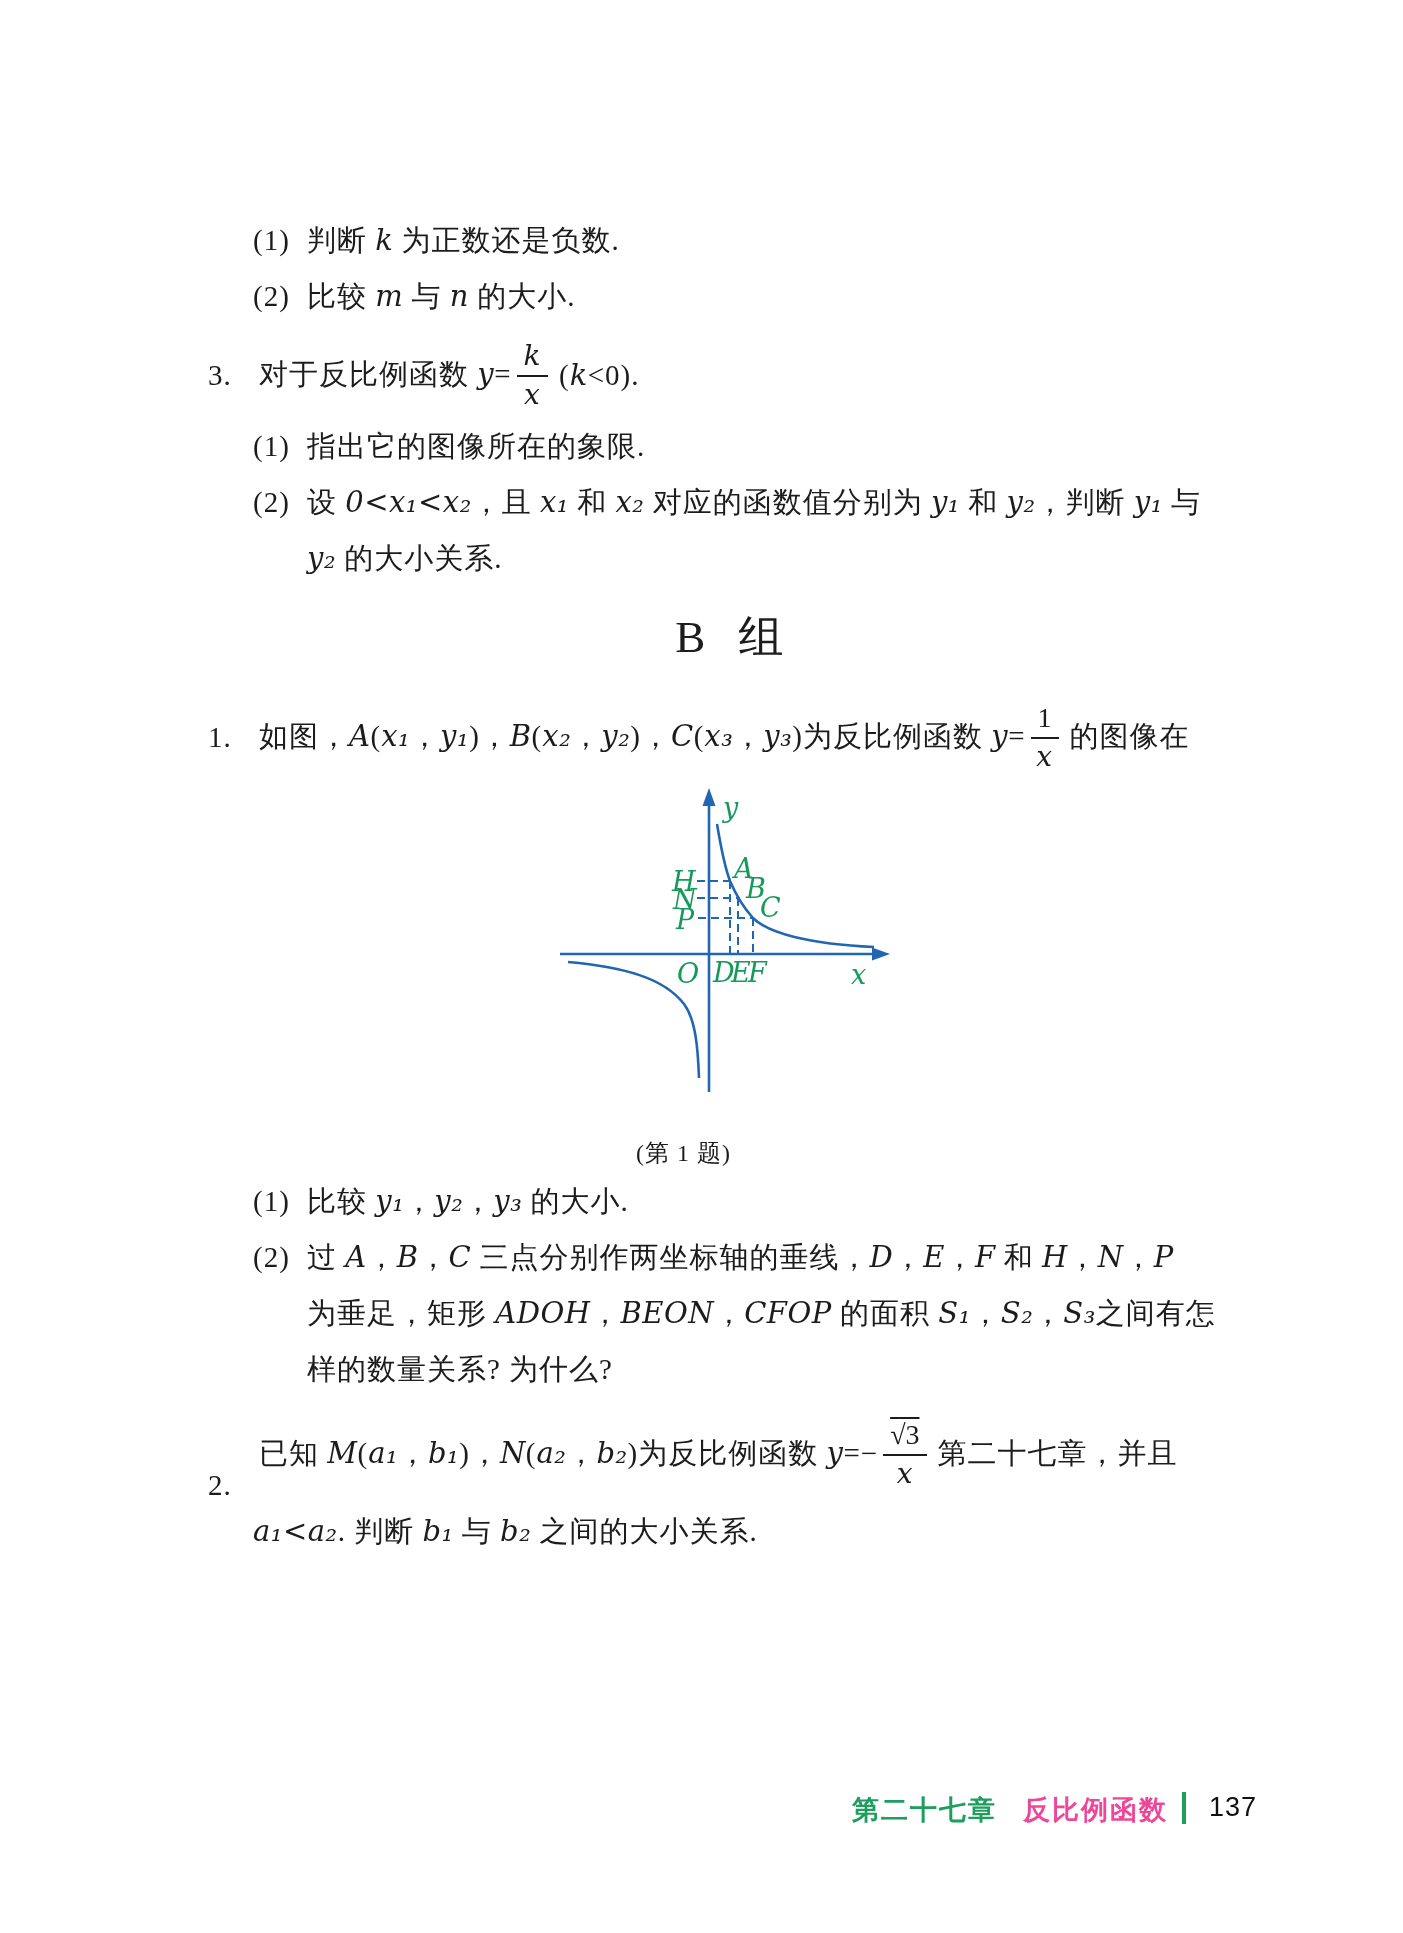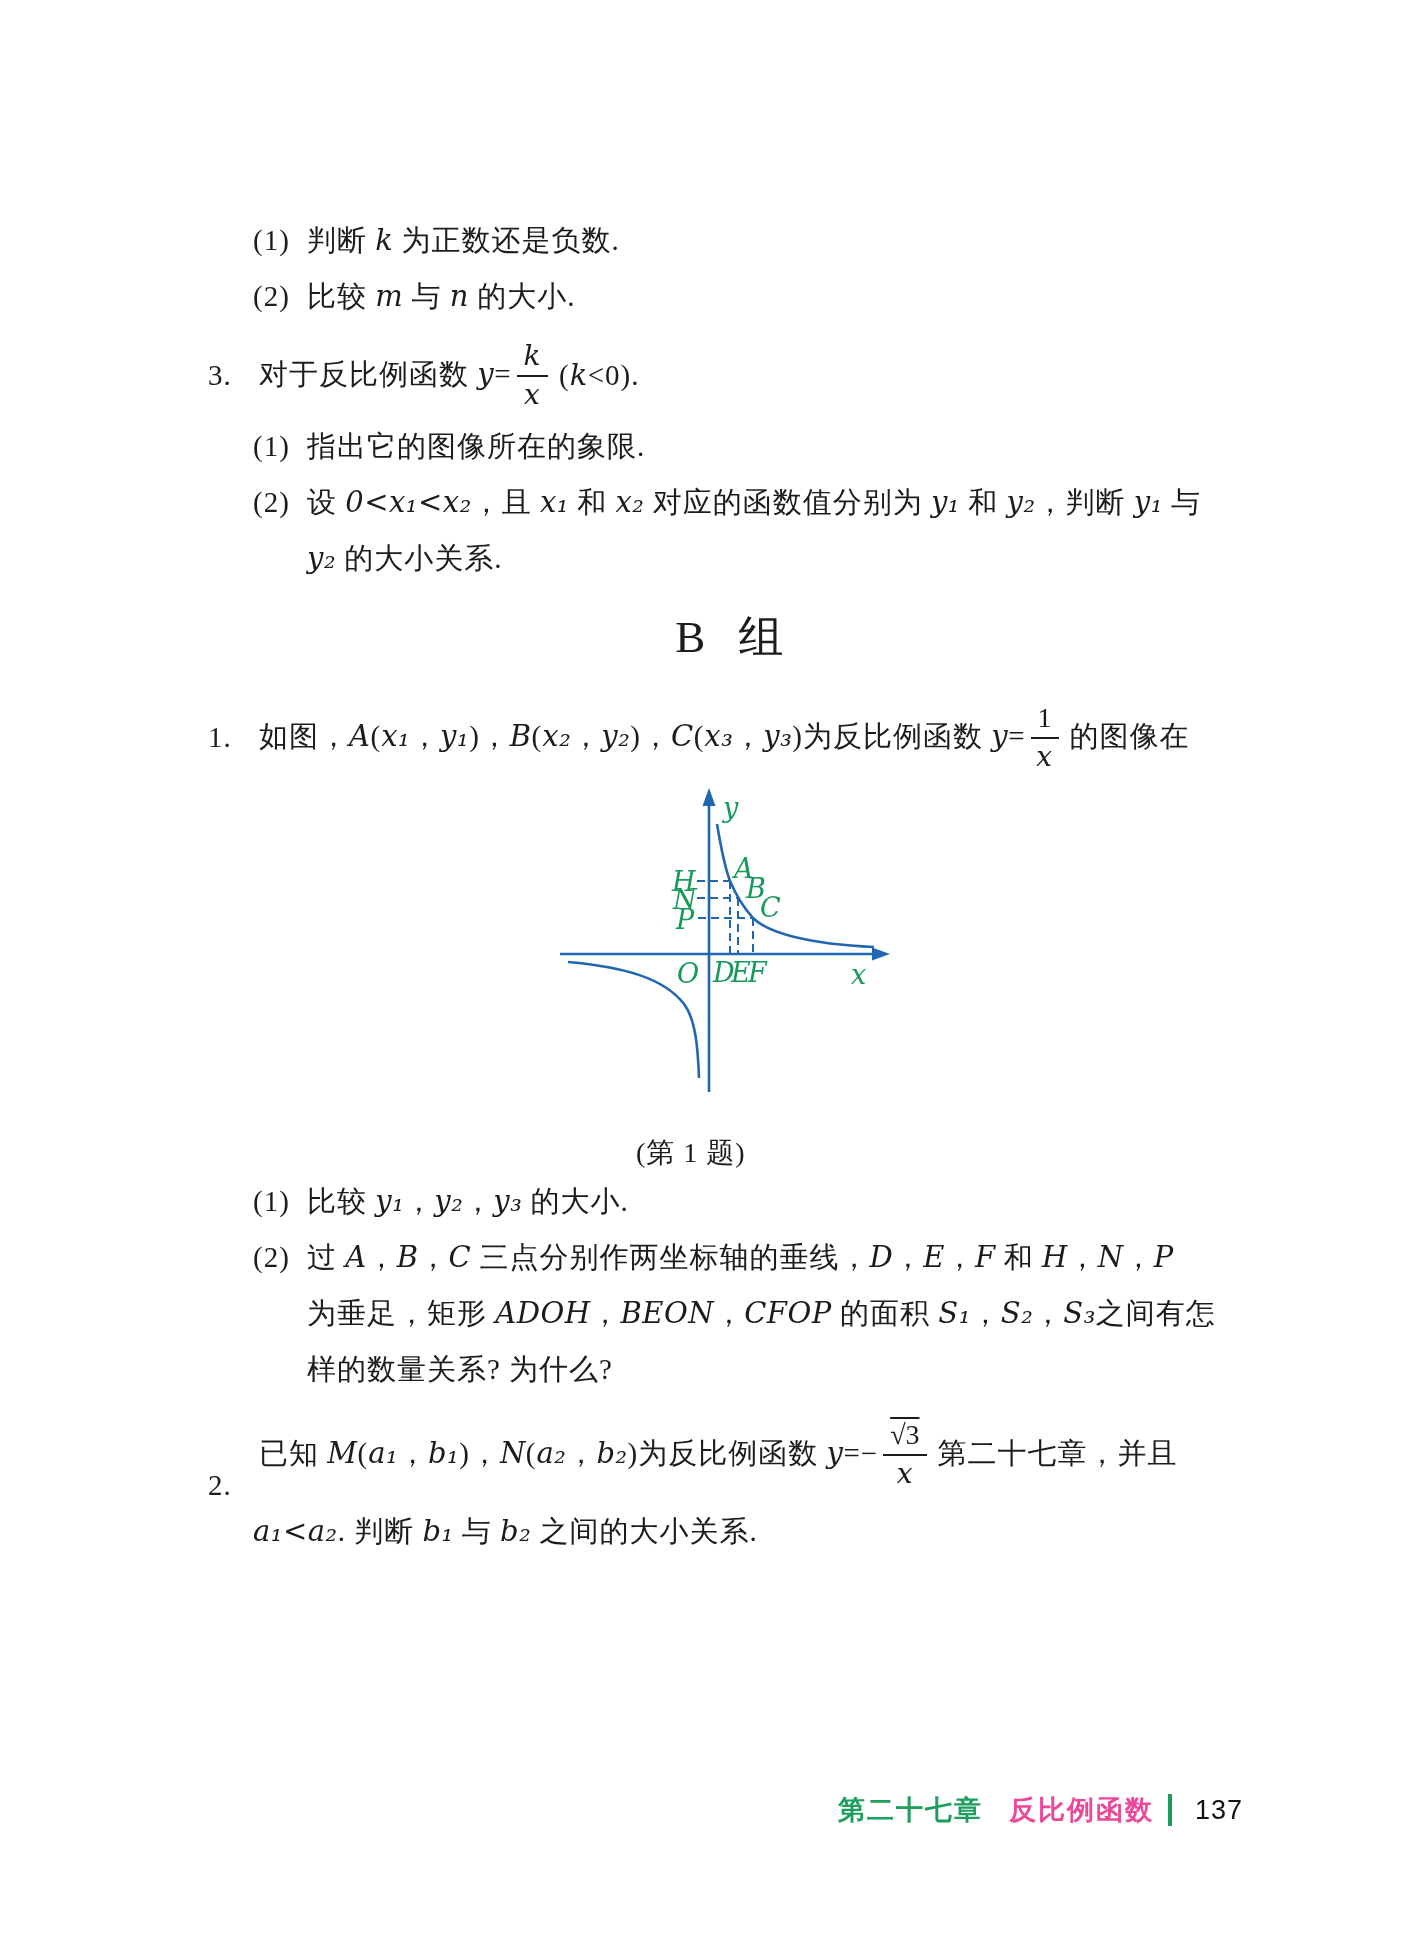--- a/index.html
+++ b/index.html
@@ -41,29 +41,29 @@
   .frac .num { display:block; padding:1px 7px 3px; border-bottom:2px solid #1c1c1c; }
   .frac .num.radical { text-decoration:overline; }
   .frac .den { display:block; padding-top:2px; }
 
   .section-title {
     text-align:center; font-size:45px; line-height:1.2;
     margin:24px 0 30px; word-spacing:18px; letter-spacing:2px;
   }
 
   .figure-wrap { margin:6px 0 0 338px; width:372px; }
-  .figure-caption { margin:10px 0 0 428px; line-height:40px; font-size:28px; display:inline-block; }
+  .figure-caption { margin:10px 0 0 428px; line-height:40px; font-size:24px; display:inline-block; }
   .caption-row { height:50px; }
 
   .b2 { margin-top:14px; }
   .b2-line2 { margin-top:6px; }
 
   .footer {
-    position:absolute; top:1792px; right:160px;
-    display:flex; align-items:center;
+    position:absolute; top:1792px; right:146px;
+    display:flex; align-items:flex-start;
     font-family:"Liberation Sans","DejaVu Sans",sans-serif;
     font-size:27px; letter-spacing:2px;
   }
   .footer .chapter { color:#1d9e5c; font-weight:600; margin-right:26px; }
   .footer .chapter-title { color:#ec4899; font-weight:600; margin-right:14px; }
   .footer .divider { width:4px; height:32px; background:#1d9e5c; margin-right:14px; }
   .footer .page-num { color:#111; font-weight:500; letter-spacing:1px;margin-left:9px; }
 </style>
 </head>
 <body>

